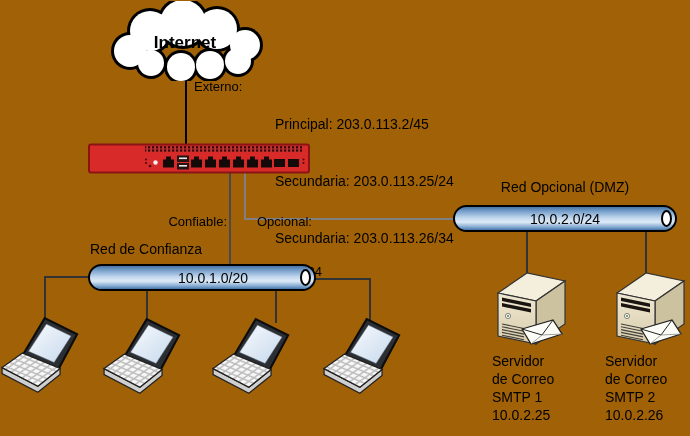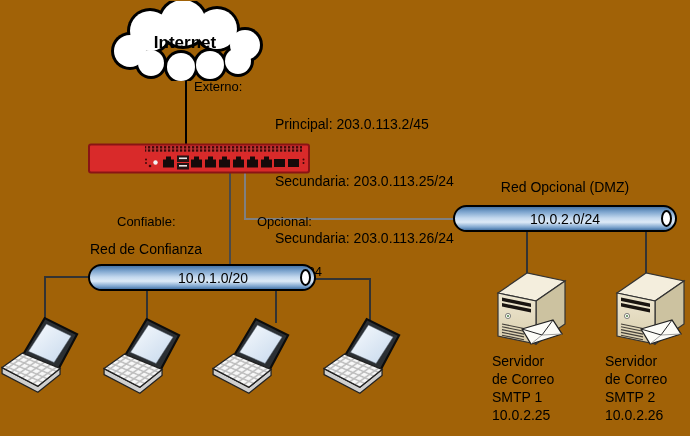--- a/index.html
+++ b/index.html
@@ -143,24 +143,24 @@
       <rect x="200" y="16" width="11" height="8" fill="#150a0a"></rect>
       <circle cx="215.5" cy="16.5" r="1" fill="#3c0808"></circle>
         <circle cx="215.5" cy="20" r="1" fill="#3c0808"></circle>
     </g>
   </svg>
 
   <div class="lbl" style="left:194px;top:79px;">Externo:</div>
   <div class="addr" style="left:275px;top:77px;">
     <div>Principal: 203.0.113.2/45</div>
     <div>Secundaria: 203.0.113.25/24</div>
-    <div>Secundaria: 203.0.113.26/24</div>
-  </div>
-
-  <div class="lbl" style="left:117px;top:181px;width:110px;">
+    <div>Secundaria: 203.0.113.26/34</div>
+  </div>
+
+  <div class="lbl" style="left:117px;top:181px;width:110px;text-align:right;">
     <div>Confiable:</div>
     <div>10.0.1.1/24</div>
   </div>
   <div class="lbl" style="left:257px;top:181px;">
     <div>Opcional:</div>
     <div>10.0.2.1/24</div>
   </div>
 
   <div class="net-title" style="left:453px;top:179px;width:224px;text-align:center;">Red Opcional (DMZ)</div>
   <div class="net-title" style="left:90px;top:241px;">Red de Confianza</div>

